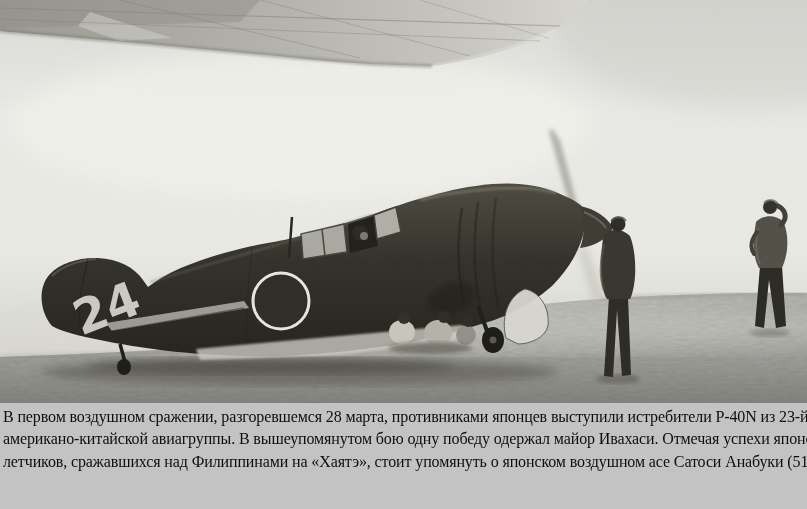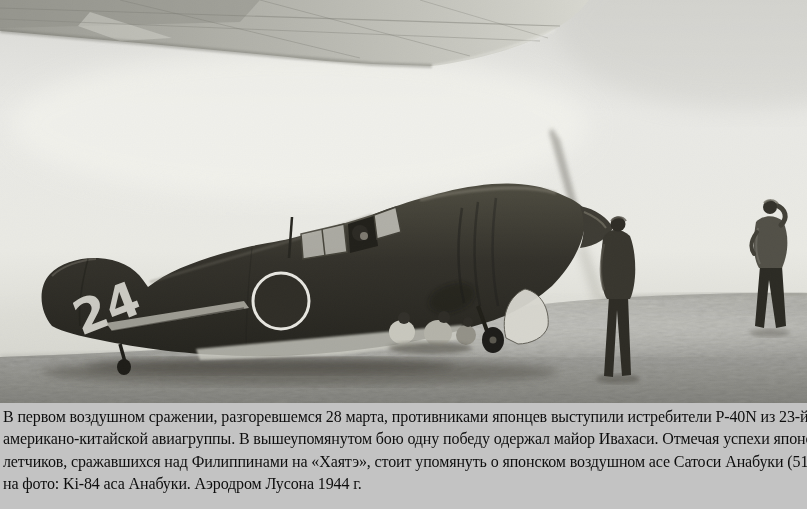--- a/index.html
+++ b/index.html
@@ -201,16 +201,15 @@
       </g>
 
       <rect x="0" y="0" width="807" height="403" filter="url(#grain)" opacity="0.10"></rect>
     </svg>
   </figure>
 
   <figcaption class="caption" style="--cap-bg: #c3c3c3;">
     <div class="cap-line">В первом воздушном сражении, разгоревшемся 28 марта, противниками японцев выступили истребители P-40N из 23-й смешанной</div>
     <div class="cap-line">американо-китайской авиагруппы. В вышеупомянутом бою одну победу одержал майор Ивахаси. Отмечая успехи японских</div>
     <div class="cap-line">летчиков, сражавшихся над Филиппинами на «Хаятэ», стоит упомянуть о японском воздушном асе Сатоси Анабуки (51 победа)</div>
-    <div class="cap-line">на фото: Ki-84 аса Анабуки. Аэродром Лусона 1944 г.</div>
   </figcaption>
 
 </div>
 
 </body></html>

